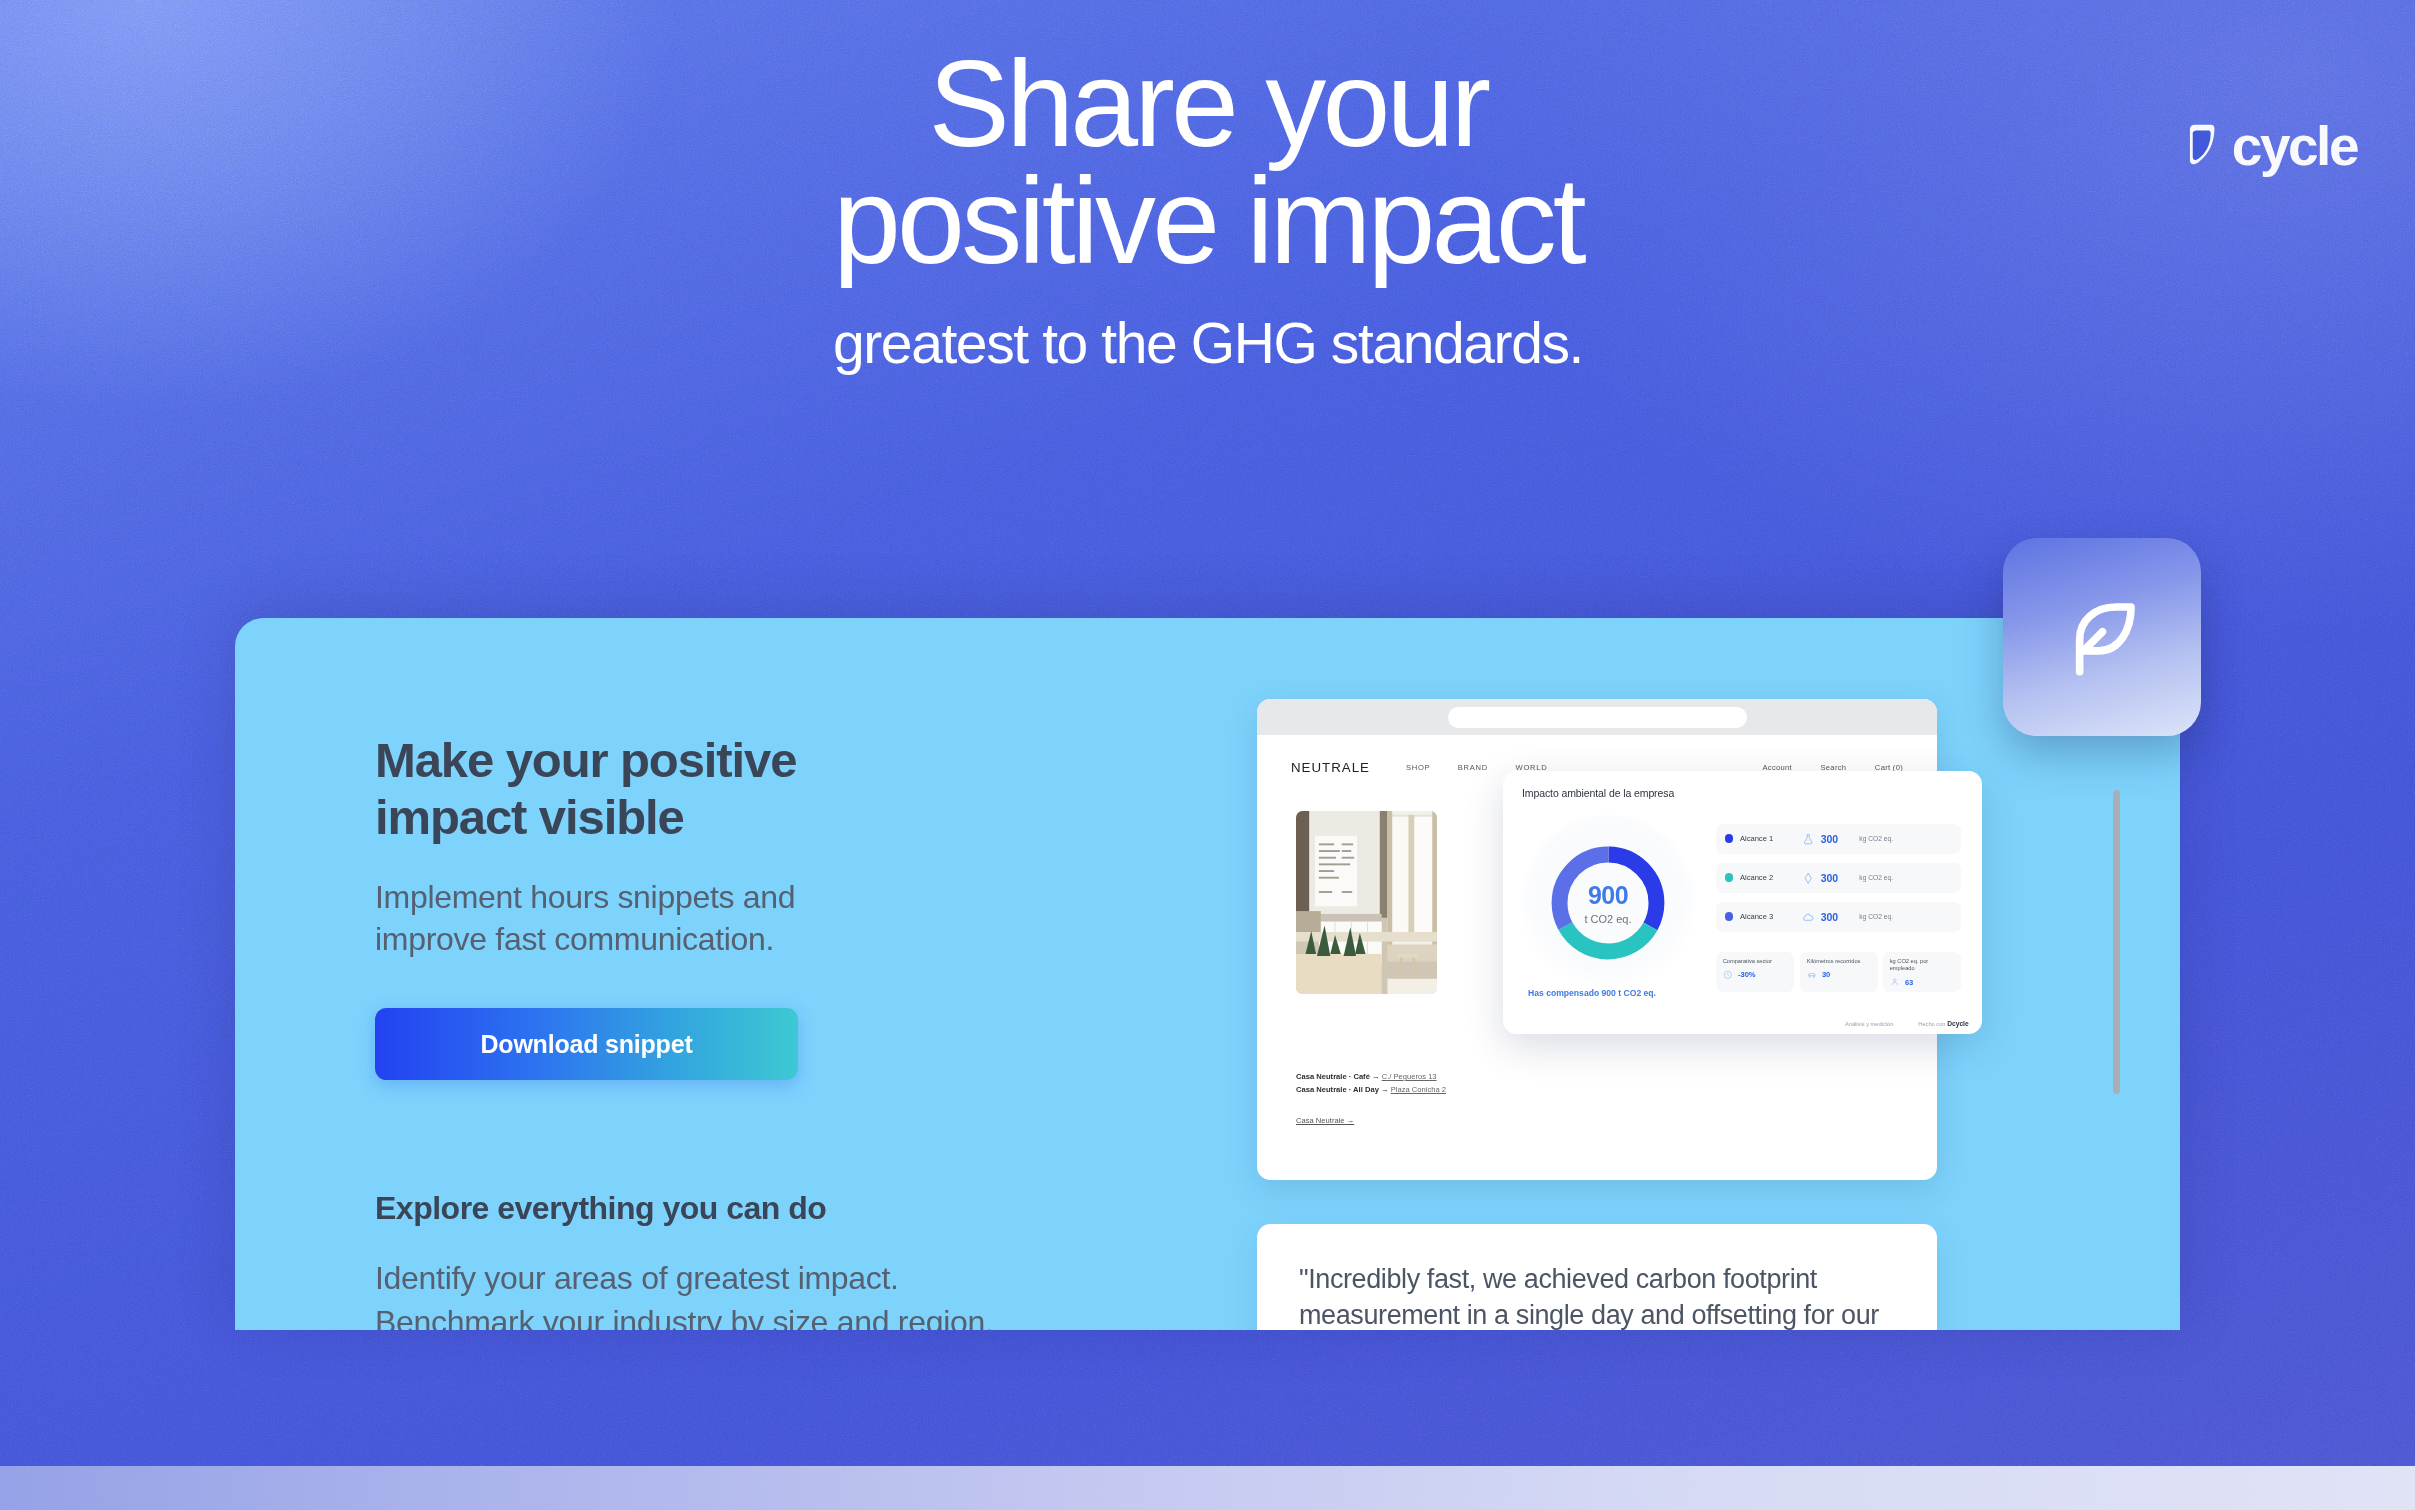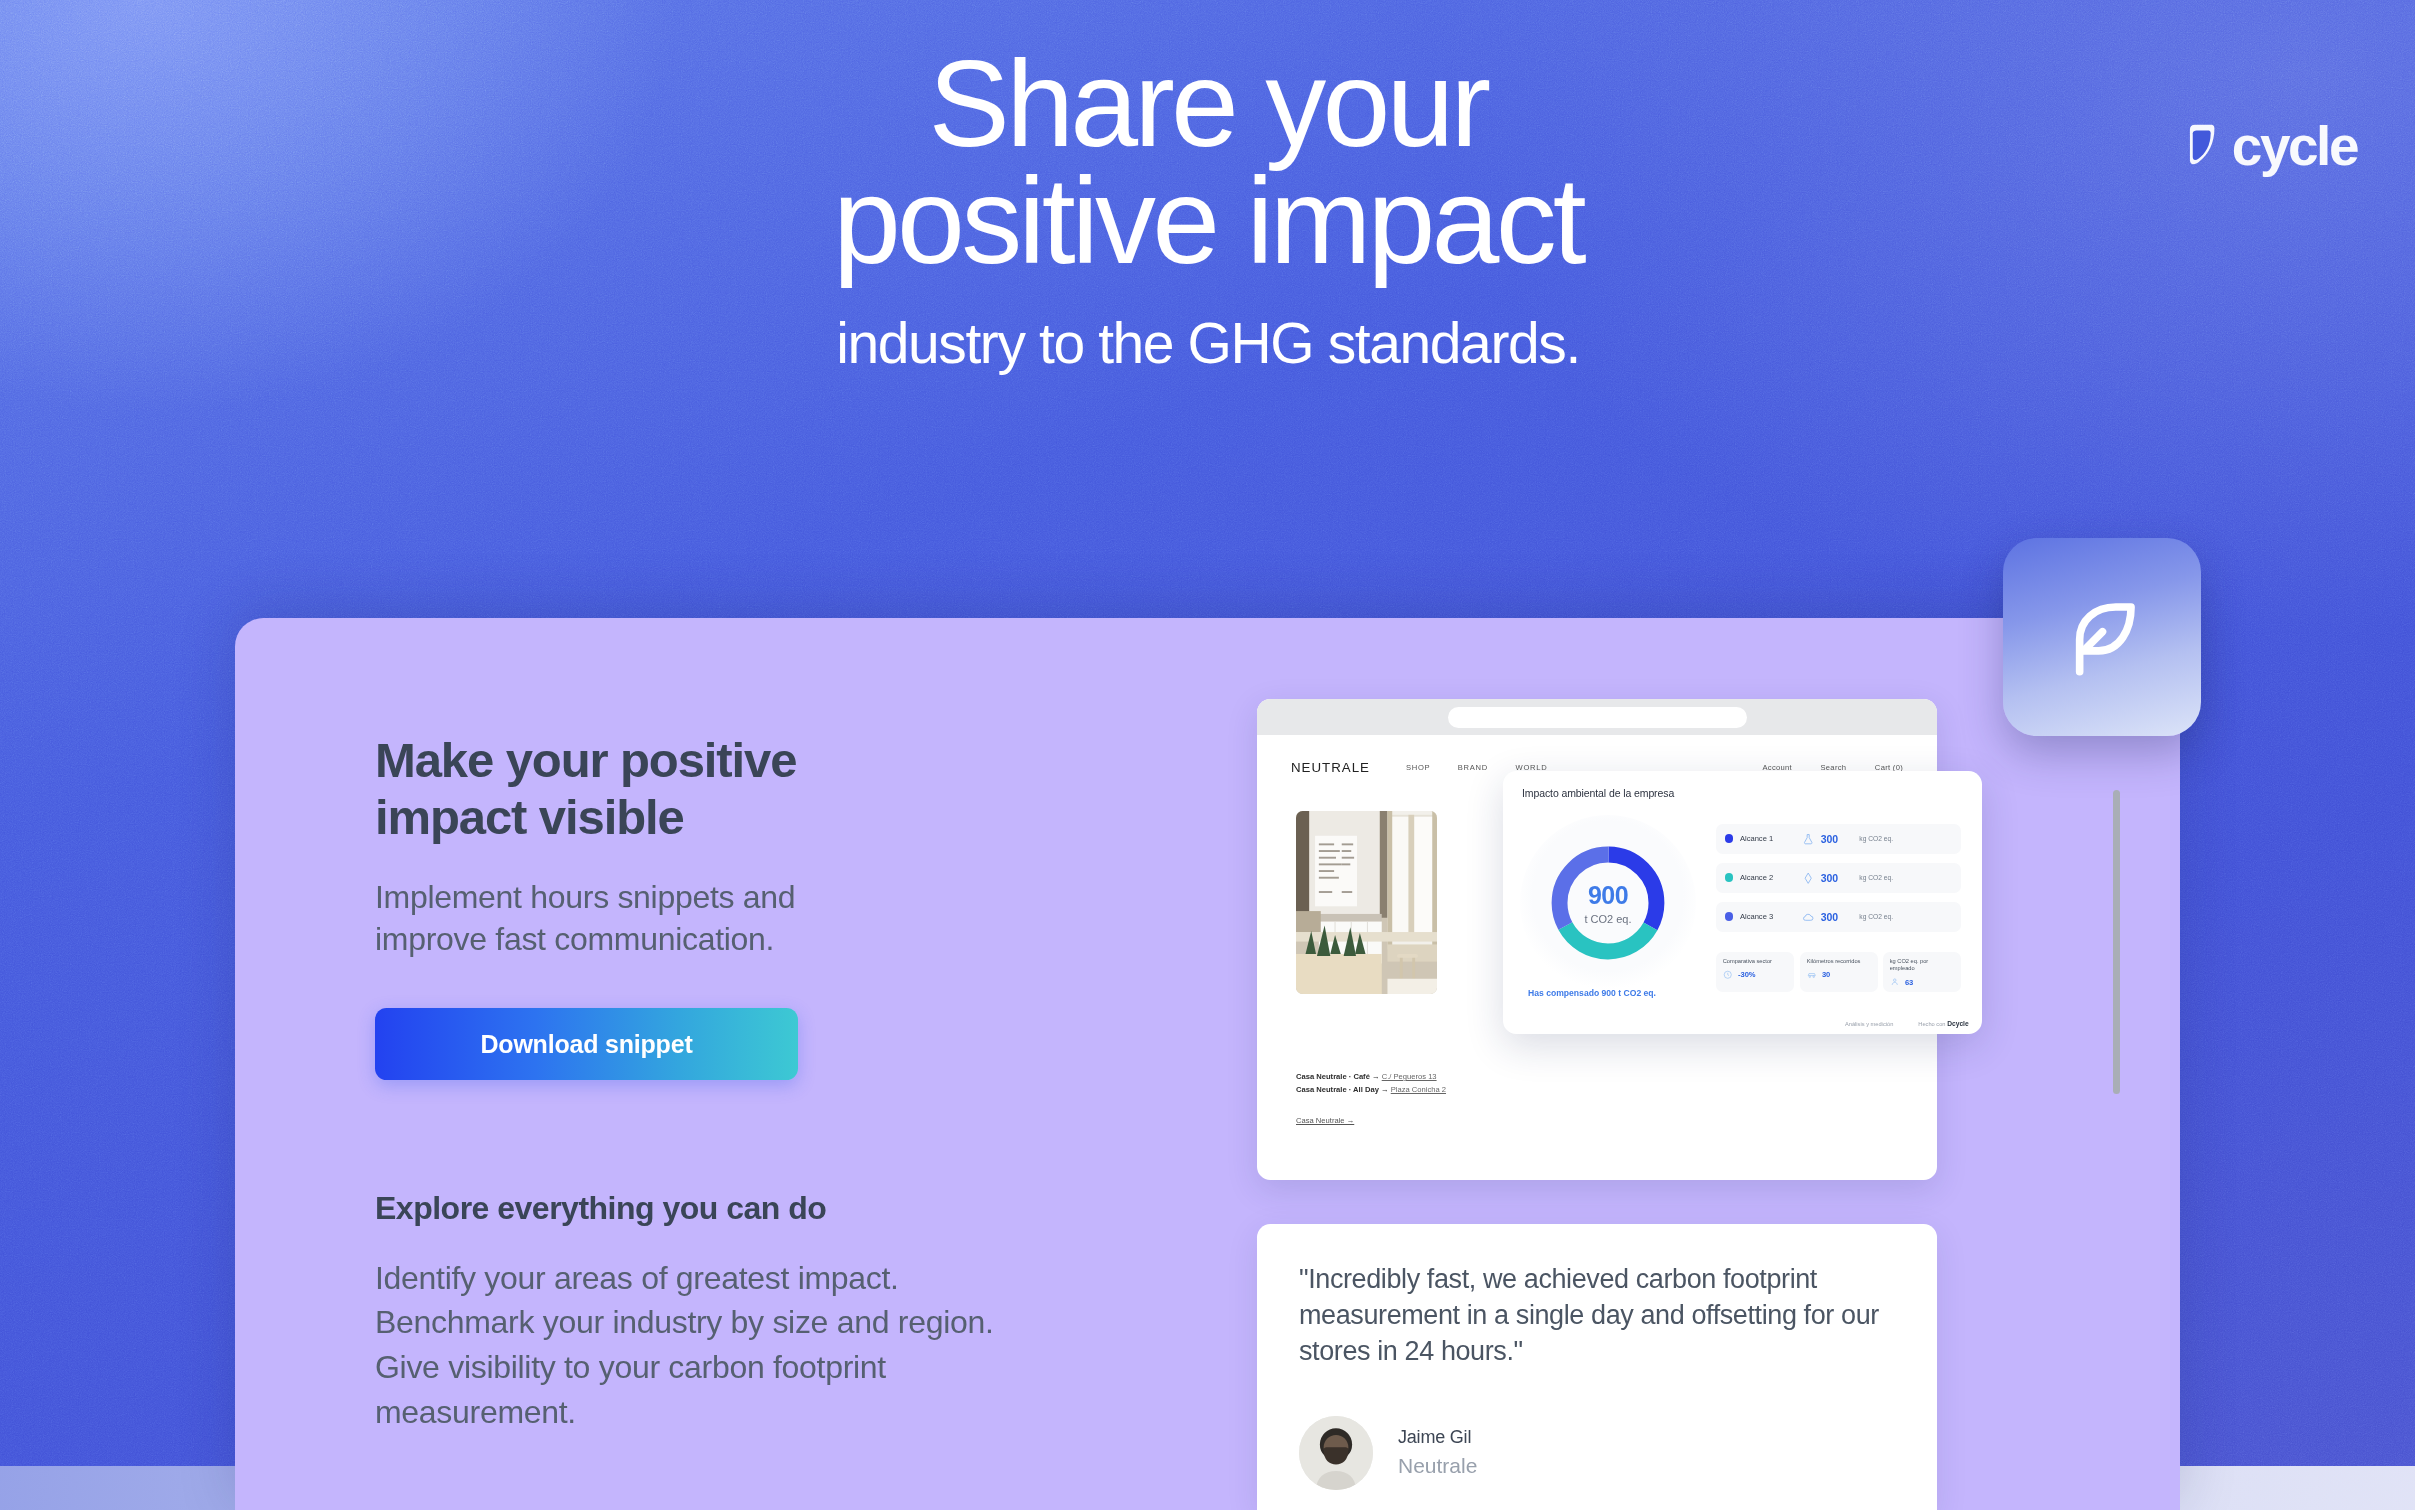--- a/index.html
+++ b/index.html
@@ -67,22 +67,22 @@
     width:198px; height:198px; border-radius:34px;
     background:linear-gradient(165deg, #5D73E2 0%, #8697EA 35%, #B4C0F1 65%, #DCE4F8 100%);
     box-shadow:0 17px 43px rgba(25,35,95,.30);
     display:flex; align-items:center; justify-content:center;
     z-index:6;
   }
 
   
   #panel {
     position:absolute;
-    left:235px; top:618px; width:1945px; height:892px;
-    background:#c4b5fd;
+    left:235px; top:618px; width:1945px; height:712px;
+    background:#7dd3fc;
     border-radius:28.5px 28.5px 0 0;
     overflow:hidden;
     z-index:4;
     box-shadow:0 -7.6px 57px rgba(20,30,90,.18);
   }
 
   
   #left-col { position:absolute; left:140px; top:114px; width:685px; }
   #lead-heading {
     font-size:49px; line-height:1.16; font-weight:700;
@@ -251,21 +251,21 @@
   </filter>
   <rect width="100%" height="100%" filter="url(#grain)"></rect>
 </svg>
 <div id="bg-bottom-glow"></div>
 
 <div id="hero">
   <h1 id="hero-title">
     <span class="l1">Share your</span>
     <span class="l2">positive impact</span>
   </h1>
-  <div id="hero-sub">industry to the GHG standards.</div>
+  <div id="hero-sub">greatest to the GHG standards.</div>
 </div>
 
 <div id="logo">
   <svg id="logo-mark" viewBox="0 0 48 52">
     <path d="M8 8 C8 5 10 3 13 3 L31 3 C31 3 34 3 34 7 C34 22 28 34 18 42 C13 46 8 46 8 40 Z" fill="#FFFFFF" opacity=".95"></path>
     <path d="M11 12 C11 10 13 9 15 9 L28 9 C29 9 30 10 30 12 C30 25 24 34 17 39 C14 41 11 41 11 37 Z" fill="#4359DB"></path>
   </svg>
   <span id="logo-text">cycle</span>
 </div>
 

